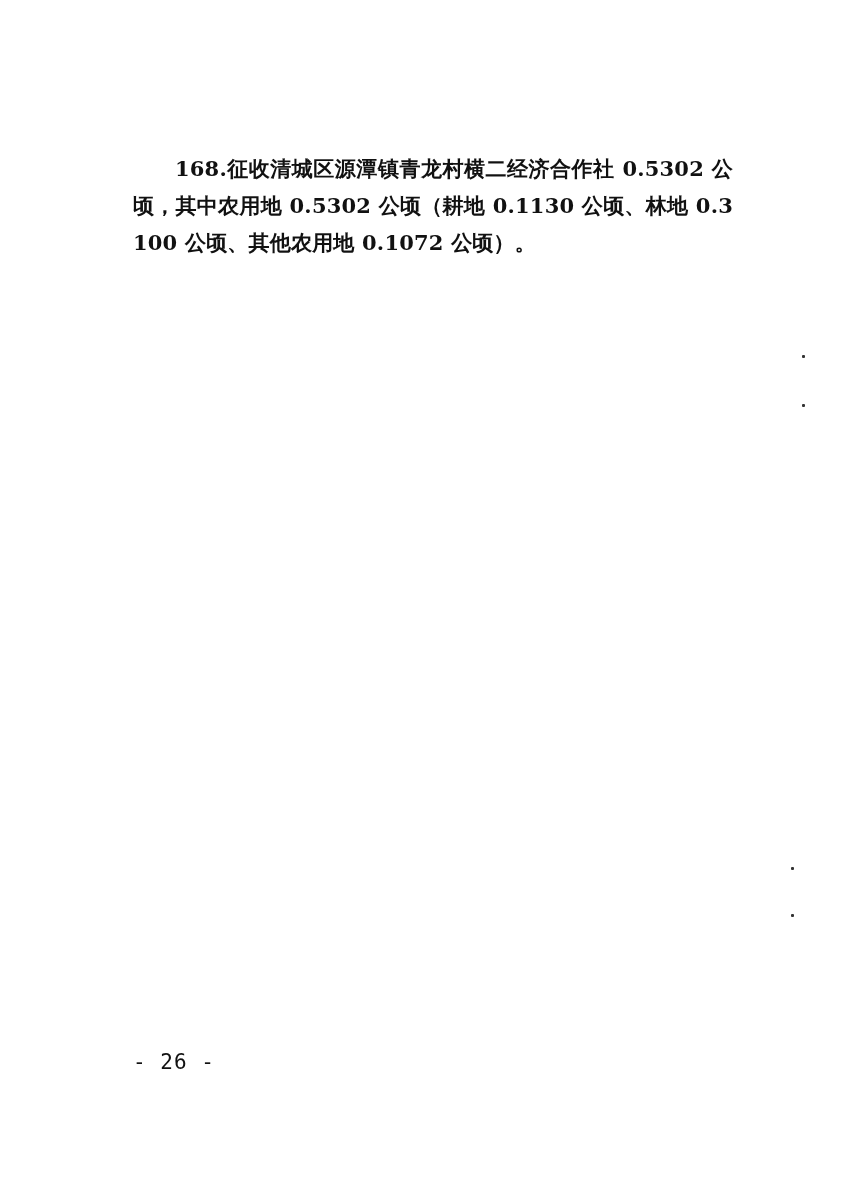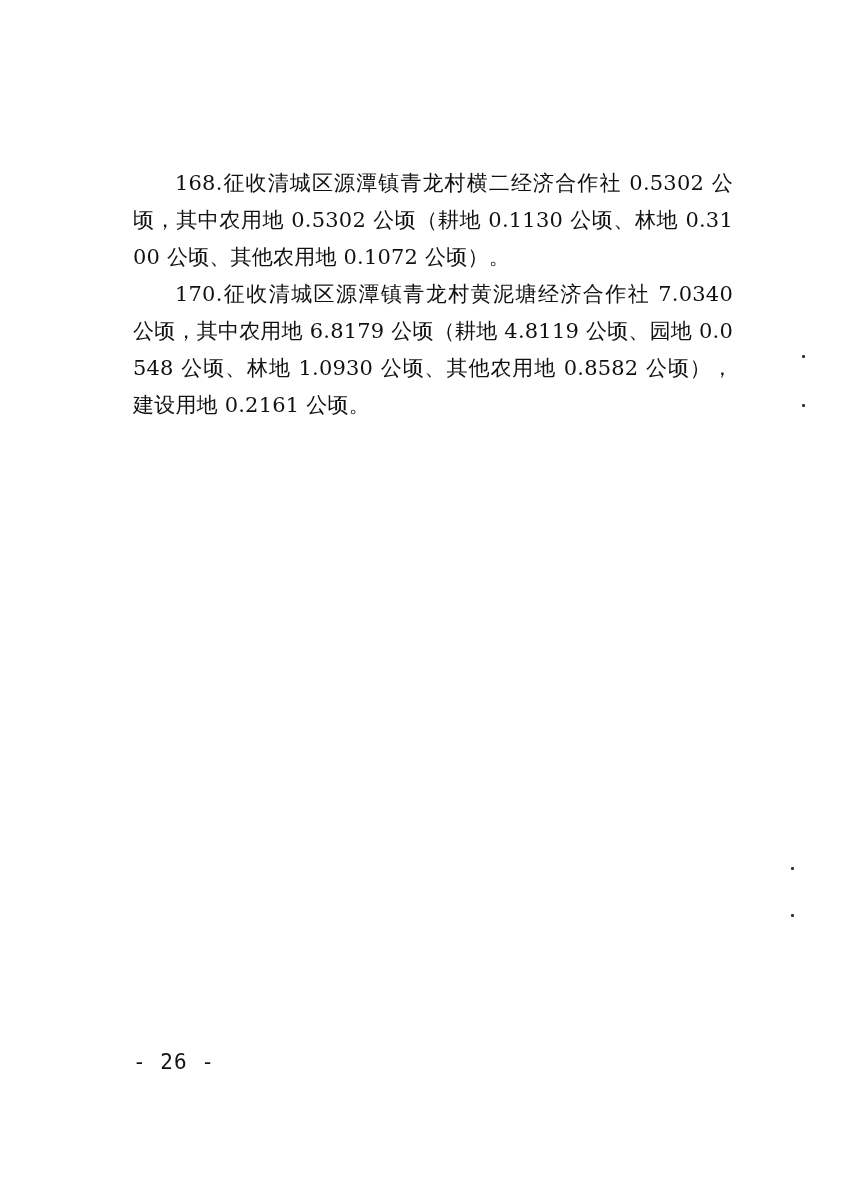--- a/index.html
+++ b/index.html
@@ -11,22 +11,23 @@
       width: 850px;
       height: 1203px;
       position: relative;
       overflow: hidden;
       font-family: "DejaVu Serif", "Liberation Serif", serif;
       color: #111111;
     }
     .page {
       position: absolute;
       left: 133px;
-      top: 165px;
+      top: 150px;
       width: 600px;
+      font-weight: bold;
     }
     .para {
       font-size: 21px;
       line-height: 37px;
       text-indent: 42px;
       text-align: justify;
       text-align-last: left;
       margin: 0;
       letter-spacing: 0.2px;
       word-break: break-all;
@@ -47,21 +48,20 @@
       height: 3px;
       background: #333;
       border-radius: 1px;
     }
   </style>
 </head>
 <body>
 
 <div class="page">
   <p class="para">168.征收清城区源潭镇青龙村横二经济合作社 0.5302 公顷，其中农用地 0.5302 公顷（耕地 0.1130 公顷、林地 0.3100 公顷、其他农用地 0.1072 公顷）。</p>
-  <p class="para">170.征收清城区源潭镇青龙村黄泥塘经济合作社 7.0340 公顷，其中农用地 6.8179 公顷（耕地 4.8119 公顷、园地 0.0548 公顷、林地 1.0930 公顷、其他农用地 0.8582 公顷），建设用地 0.2161 公顷。</p>
 </div>
 
 <div class="page-number">- 26 -</div>
 
 <div class="scan-mark" style="left:802px; top:355px;"></div>
 <div class="scan-mark" style="left:802px; top:404px;"></div>
 <div class="scan-mark" style="left:791px; top:867px;"></div>
 <div class="scan-mark" style="left:791px; top:914px;"></div>
 
 </body></html>

